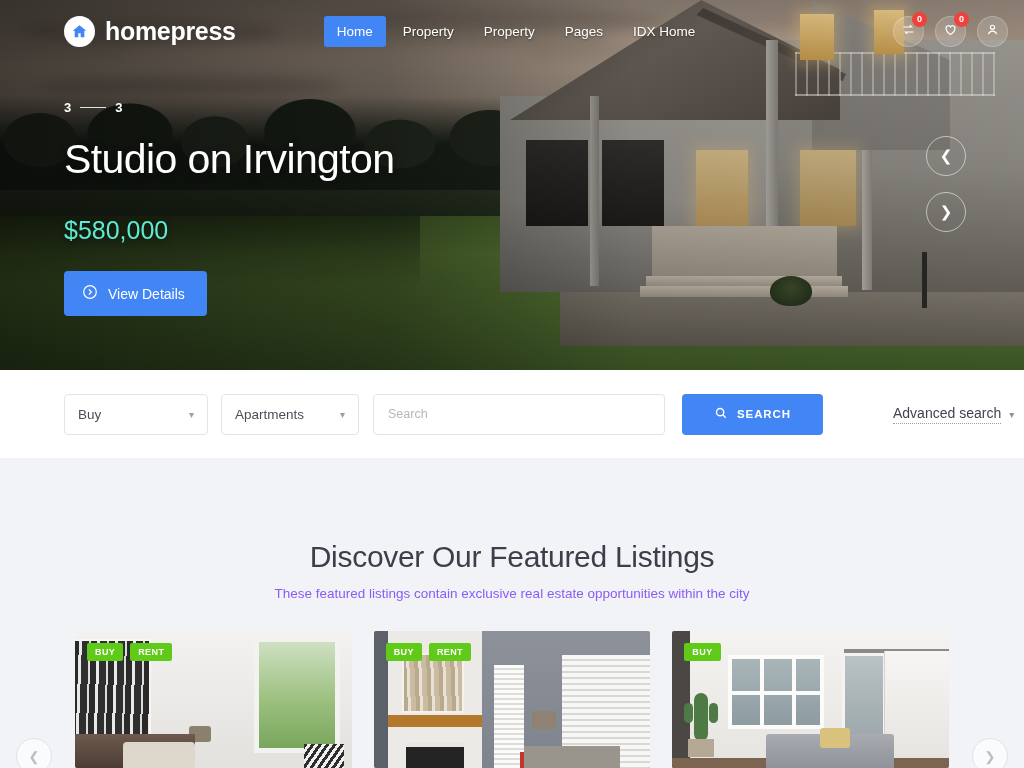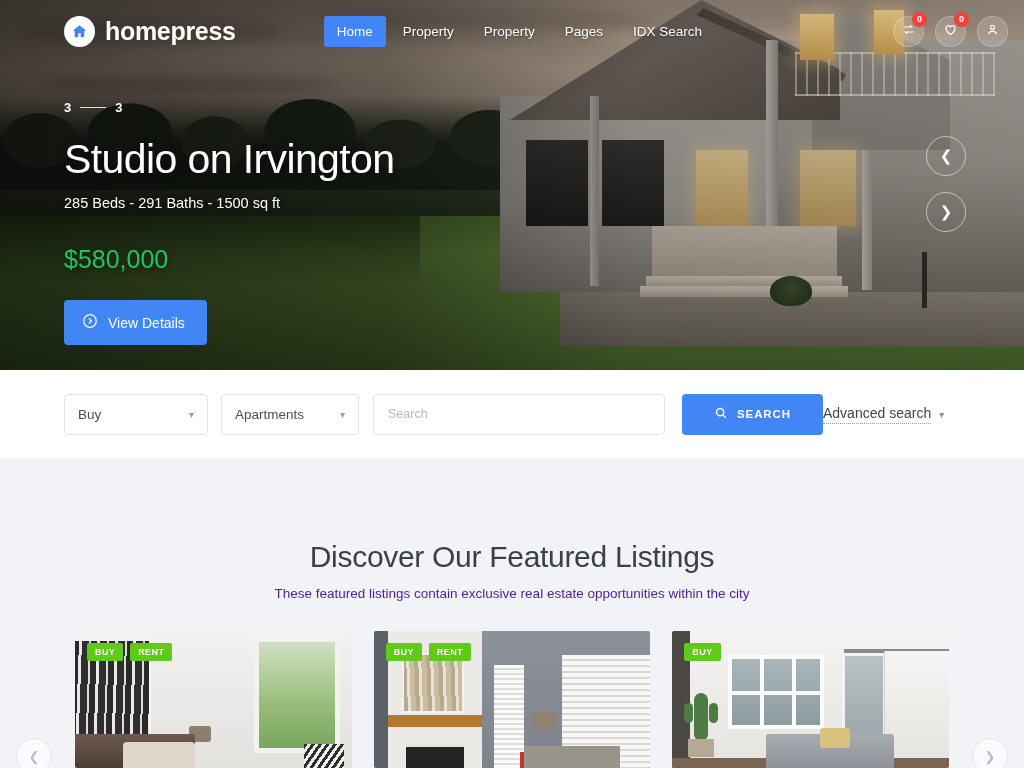--- a/index.html
+++ b/index.html
@@ -167,21 +167,21 @@
   .slide-counter .line { width: 26px; height: 1px; background: rgba(255,255,255,.85); }
   .hero-title {
     color: #fff; font-size: 41px; font-weight: normal; letter-spacing: -.6px;
     line-height: 1.1; text-shadow: 0 2px 8px rgba(0,0,0,.4);
   }
   .hero-meta {
     color: #fff; font-size: 14.5px; margin-top: 13px;
     text-shadow: 0 1px 4px rgba(0,0,0,.5);
   }
   .hero-price {
-    color: #22c55e; font-size: 25px; margin-top: 34px;
+    color: #5eead4; font-size: 25px; margin-top: 34px;
     text-shadow: 0 2px 6px rgba(0,0,0,.45);
   }
   .view-details {
     margin-top: 26px; display: inline-flex; align-items: center; gap: 9px;
     background: #4285f4; color: #fff; border-radius: 4px;
     padding: 12px 22px 12px 17px; font-size: 14px;
   }
   .hero-nav { position: absolute; right: 58px; top: 136px; z-index: 30; }
   .hero-arrow {
     width: 40px; height: 40px; border-radius: 50%;
@@ -225,21 +225,21 @@
   
   .featured {
     position: absolute; left: 0; top: 458px; width: 1024px; height: 310px;
     background: #f1f3f6;
   }
   .featured-title {
     text-align: center; font-size: 30px; color: #3a3f4a;
     font-weight: normal; padding-top: 82px; letter-spacing: -.3px;
   }
   .featured-sub {
-    text-align: center; font-size: 13.5px; color: #4c1d95; margin-top: 12px;
+    text-align: center; font-size: 13.5px; color: #8b5cf6; margin-top: 12px;
   }
   .cards {
     position: absolute; left: 0; top: 173px; width: 1024px;
     display: flex; gap: 22px; padding: 0 75px;
   }
   .card {
     position: relative; width: 288px; height: 137px; overflow: hidden;
     border-radius: 2px; background: #ddd;
   }
   .card-badges {
@@ -391,21 +391,21 @@
           </svg>
         </div>
         <div class="logo-text">homepress</div>
       </div>
 
       <div class="nav">
         <div class="nav-item active">Home</div>
         <div class="nav-item">Property</div>
         <div class="nav-item">Property</div>
         <div class="nav-item">Pages</div>
-        <div class="nav-item">IDX Search</div>
+        <div class="nav-item">IDX Home</div>
       </div>
 
       <div class="header-right">
 
         <div class="icon-circle">
           <span>
             <svg width="15" height="15" viewBox="0 0 24 24" fill="none" stroke="#fff" stroke-width="1.9">
               <path d="M4 8h13l-3-3M20 16H7l3 3"></path>
             </svg>
           </span>
@@ -432,21 +432,20 @@
       </div>
     </div>
 
     <div class="hero-content">
       <div class="slide-counter">
         <span>3</span>
         <span class="line"></span>
         <span>3</span>
       </div>
       <div class="hero-title">Studio on Irvington</div>
-      <div class="hero-meta">285 Beds - 291 Baths - 1500 sq ft</div>
       <div class="hero-price">$580,000</div>
       <div class="view-details">
         <span>
           <svg width="18" height="18" viewBox="0 0 24 24" fill="none" stroke="#fff" stroke-width="1.6">
             <circle cx="12" cy="12" r="8.4"></circle>
               <path d="M10.4 8.6 13.8 12l-3.4 3.4"></path>
           </svg>
         </span>
         <span>View Details</span>
       </div>
@@ -474,21 +473,21 @@
     <input class="search-input" style="margin-left: 14px;" type="text" placeholder="Search">
     <button class="search-btn" style="margin-left:17px;">
       <span>
         <svg width="14" height="14" viewBox="0 0 24 24" fill="none" stroke="#fff" stroke-width="2.4">
           <circle cx="10.5" cy="10.5" r="6.2"></circle>
             <path d="M15.2 15.2 20 20"></path>
         </svg>
       </span>
       <span>SEARCH</span>
     </button>
-    <div class="adv-search" style="text-align:right;">
+    <div class="adv-search" style="margin-left:70px;text-align:right;">
       <span class="txt">Advanced search</span>
       <span class="chev">▾</span>
     </div>
   </div>
 
   <div class="featured">
     <div class="featured-title">Discover Our Featured Listings</div>
     <div class="featured-sub">These featured listings contain exclusive real estate opportunities within the city</div>
 
     <div class="cards">

